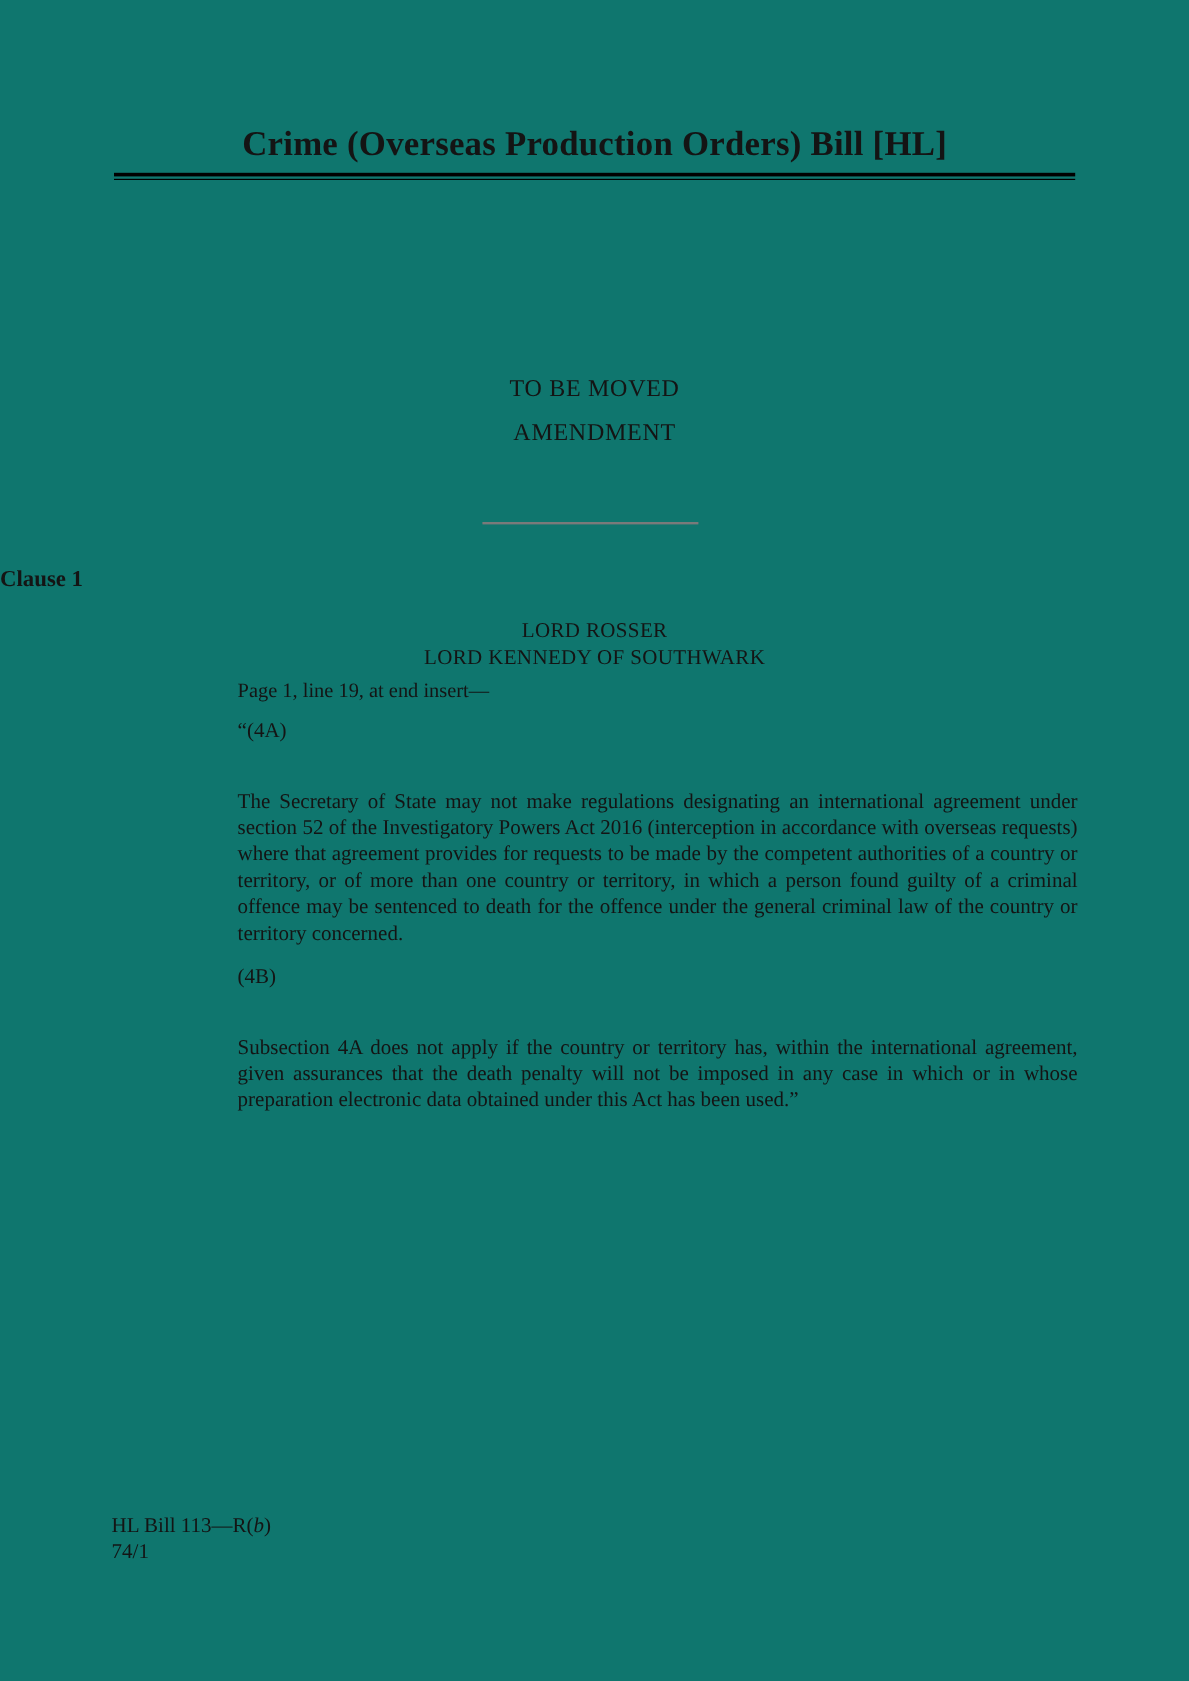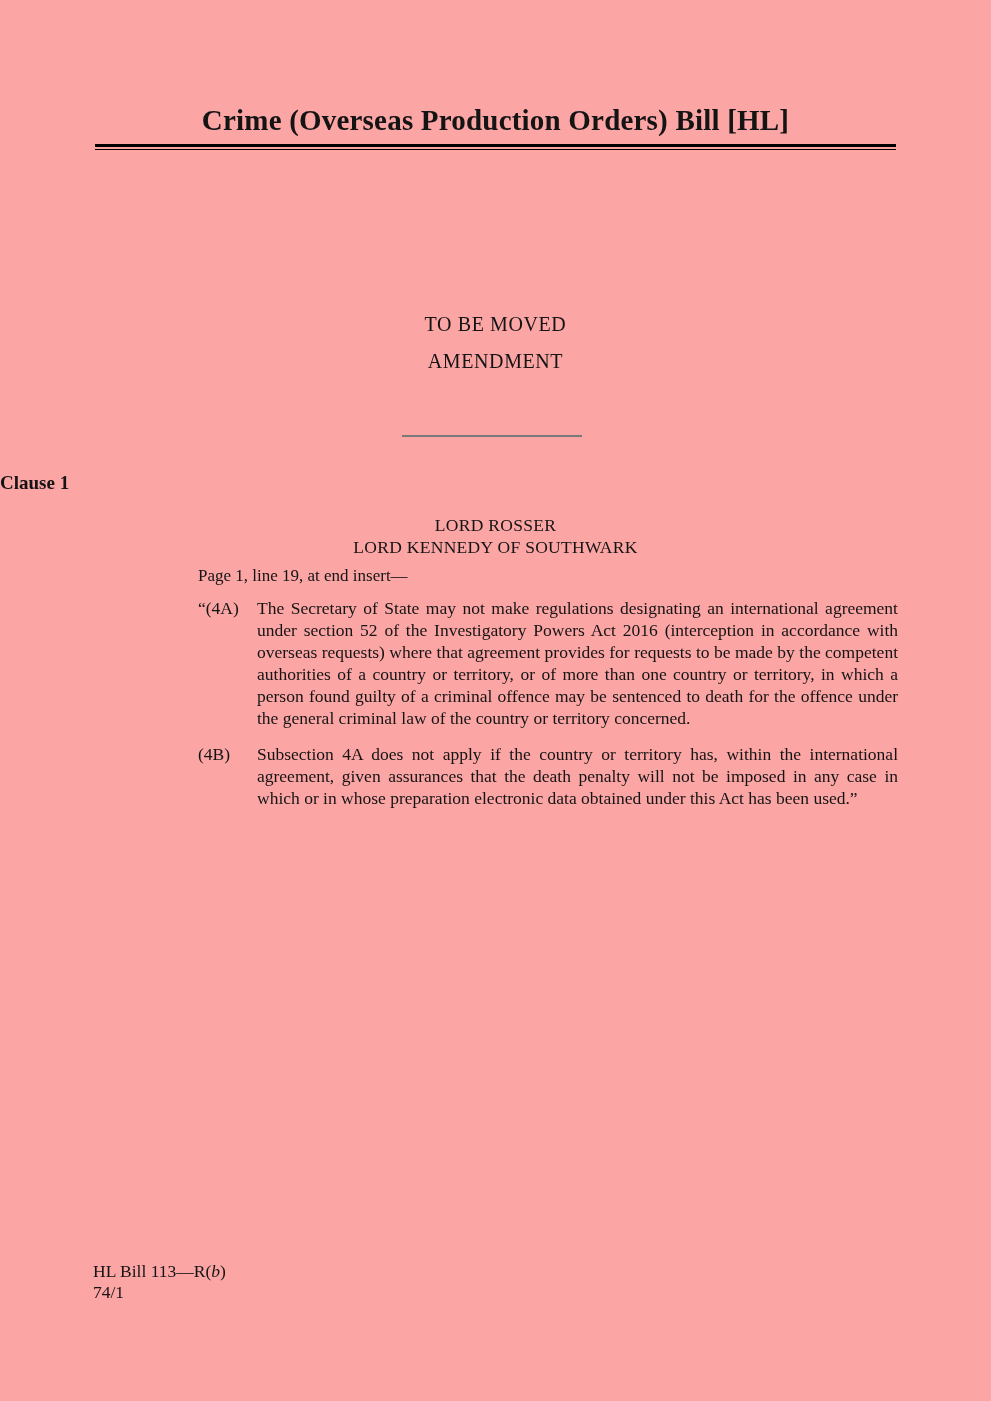--- a/index.html
+++ b/index.html
@@ -5,21 +5,21 @@
   html, body {
     margin: 0;
     padding: 0;
     background: #e8e8e8;
   }
   .page {
     position: relative;
     width: 991px;
     height: 1401px;
     margin: 0 auto;
-    background: #fca5a5;
+    background: #0f766e;
     font-family: "Liberation Serif", "DejaVu Serif", serif;
     color: #141414;
     overflow: hidden;
   }
   .doc-title {
     position: absolute;
     top: 104px;
     left: 95px;
     width: 801px;
     text-align: center;
@@ -85,20 +85,21 @@
     position: absolute;
     top: 597px;
     left: 198px;
     width: 700px;
     font-size: 17.5px;
     line-height: 22px;
   }
   .amend-item {
     display: flex;
     margin-bottom: 14px;
+    flex-direction: column;
   }
   .amend-label {
     flex: 0 0 59px;
     white-space: nowrap;
   }
   .amend-text {
     flex: 1;
     text-align: justify;
     text-justify: inter-word;
   }

